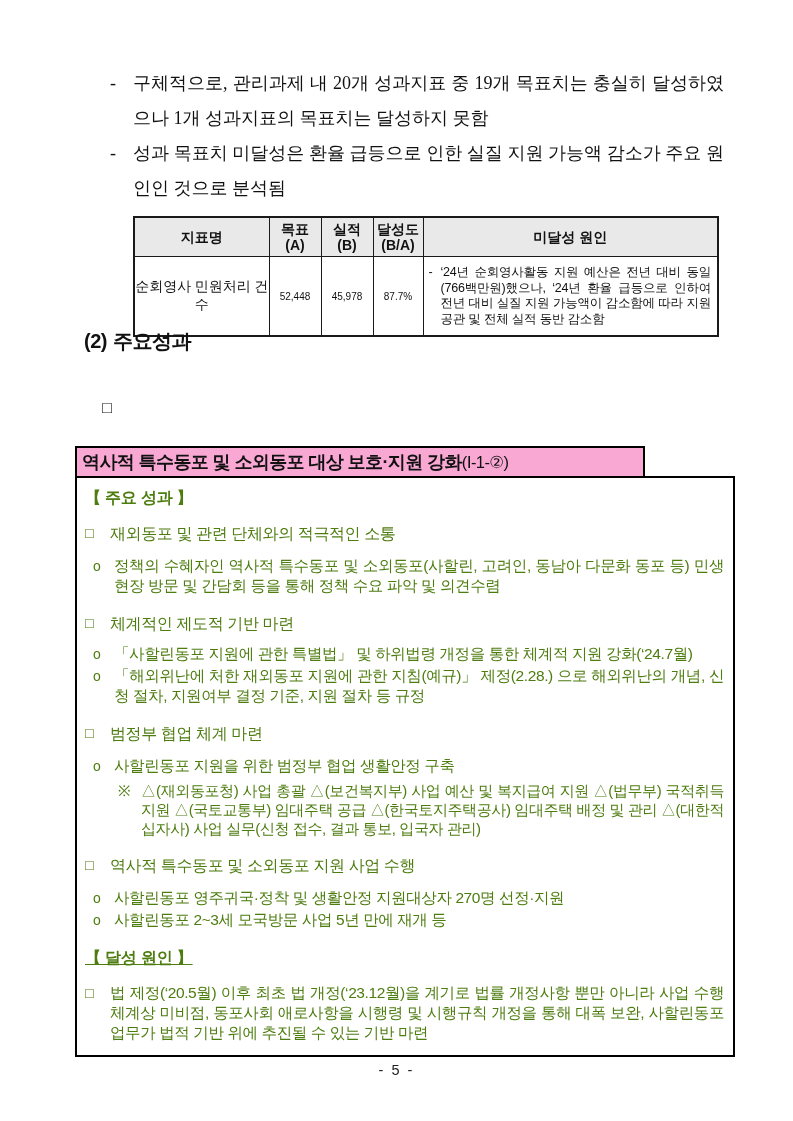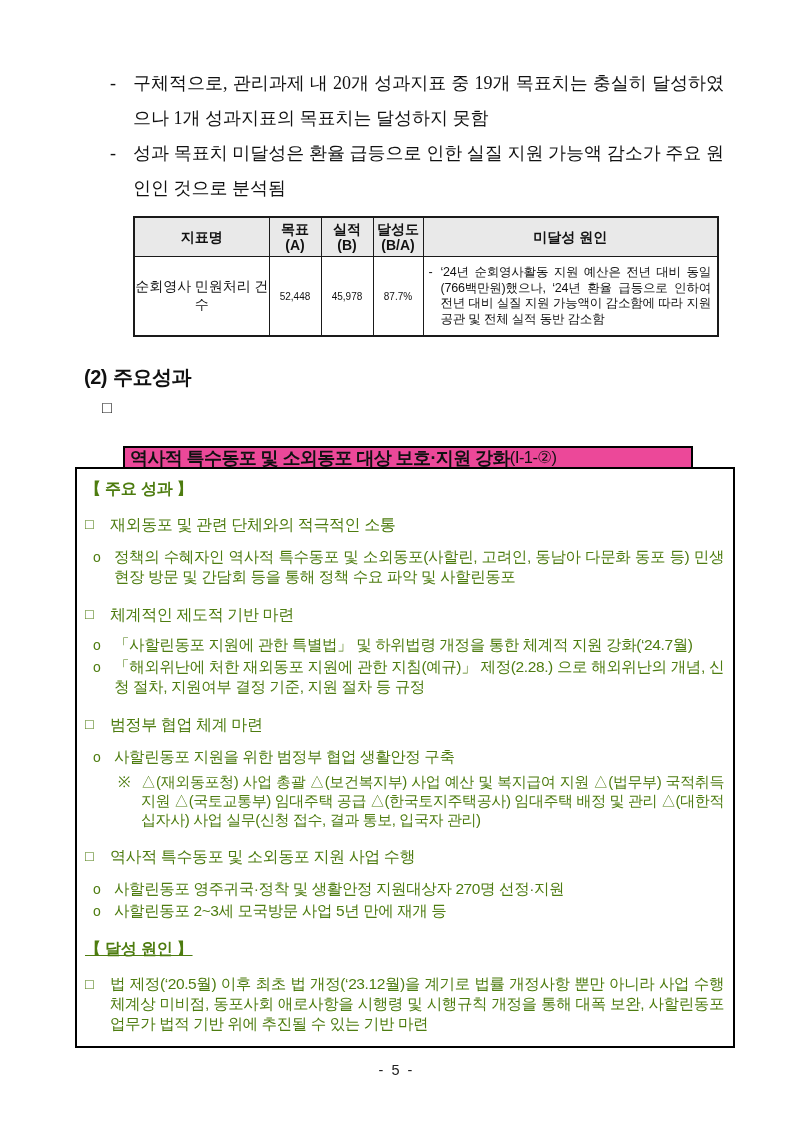--- a/index.html
+++ b/index.html
@@ -28,36 +28,36 @@
     line-height:1.15;white-space:pre-line;text-align:center;vertical-align:middle;}
   .ind-table tbody td{height:72px;vertical-align:middle;}
   .cell-center{text-align:center;font-size:10px;line-height:1.3;}
   .cell-name{font-size:14px;font-family:Liberation Serif, serif;}
   .cell-reason{padding:3px 6px 3px 5px !important;}
   .reason-wrap{display:flex;font-size:12.5px;line-height:1.24;letter-spacing:-0.2px;}
   .reason-wrap .mk{flex:0 0 12px;}
   .reason-wrap .tx{flex:1;text-align:justify;}
 
   
-  .sec-head{position:absolute;top:364px;left:84px;
+  .sec-head{position:absolute;top:328px;left:84px;
     font-family:"Liberation Sans", sans-serif;font-weight:bold;font-size:20px;
     letter-spacing:-0.5px;}
   .sec-head .num{margin-right:6px;}
 
   
   .lead{position:absolute;top:398px;left:102px;width:560px;display:flex;
     font-size:17.5px;word-spacing:3px;}
   .lead .mk{flex:0 0 29px;font-size:16.5px;}
 
   
   .task{position:absolute;top:446px;left:75px;width:660px;}
-  .task-tab{box-sizing:border-box;width:570px;height:23px;background:#ec4899;
+  .task-tab{box-sizing:border-box;width:570px;height:32px;background:#f9a8d4;
     border:2px solid #000;display:flex;align-items:center;padding-left:5px;
     position:relative;z-index:2;
-    font-family:"Liberation Sans", sans-serif;letter-spacing:-0.6px;margin-left:48px;}
+    font-family:"Liberation Sans", sans-serif;letter-spacing:-0.6px;}
   .task-tab .t-main{font-weight:bold;font-size:18px;}
   .task-tab .t-ref{font-weight:normal;font-size:16.5px;}
   .task-body{box-sizing:border-box;border:2px solid #000;margin-top:-2px;
     padding:6px 9px 12px 8px;min-height:552px;position:relative;z-index:1;
     font-family:"Liberation Sans", sans-serif;font-size:15.5px;
     letter-spacing:-0.4px;color:#4d7c0f;}
 
   .bh{font-weight:bold;font-size:16px;margin-top:4px;letter-spacing:-0.2px;}
   .l1{display:flex;margin-top:14px;font-size:16px;line-height:21px;}
   .l1 .mk{flex:0 0 25px;font-size:14.5px;}
@@ -146,21 +146,21 @@
     <div class="task-body">
 
       <div class="bh">【 주요 성과 】</div>
 
       <div class="l1">
         <span class="mk">□</span>
         <span class="tx">재외동포 및 관련 단체와의 적극적인 소통</span>
       </div>
       <div class="l2 gap-md">
         <span class="mk">o</span>
-        <span class="tx">정책의 수혜자인 역사적 특수동포 및 소외동포(사할린, 고려인, 동남아 다문화 동포 등) 민생현장 방문 및 간담회 등을 통해 정책 수요 파악 및 사할린동포</span>
+        <span class="tx">정책의 수혜자인 역사적 특수동포 및 소외동포(사할린, 고려인, 동남아 다문화 동포 등) 민생현장 방문 및 간담회 등을 통해 정책 수요 파악 및 의견수렴</span>
       </div>
 
       <div class="l1 gap-lg">
         <span class="mk">□</span>
         <span class="tx">체계적인 제도적 기반 마련</span>
       </div>
       <div class="l2">
         <span class="mk">o</span>
         <span class="tx">「사할린동포 지원에 관한 특별법」 및 하위법령 개정을 통한 체계적 지원 강화(‘24.7월)</span>
       </div>

